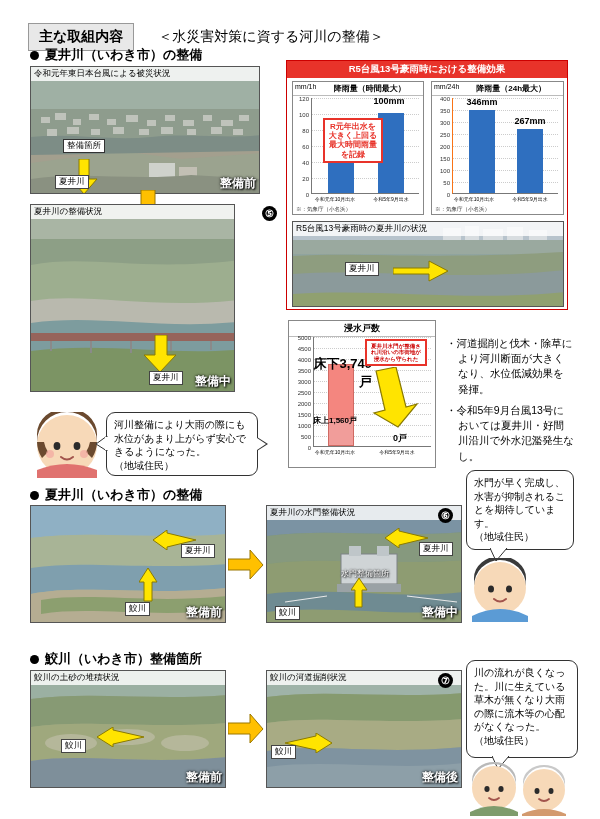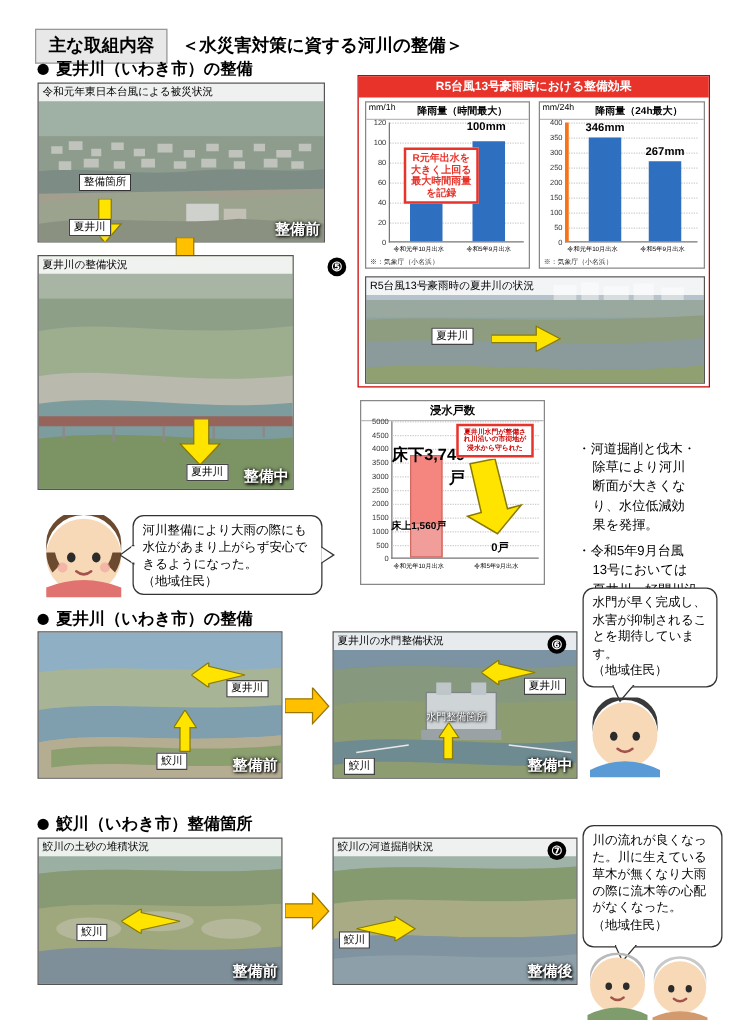--- a/index.html
+++ b/index.html
@@ -18,21 +18,21 @@
   .header {
     position:absolute; left:28px; top:22px; width:540px; height:30px;
     display:flex; align-items:center;
   }
   .header-title {
     background:#e8e8e8; border:1px solid #999;
     font-size:14px; font-weight:bold; padding:4px 10px;
     white-space:nowrap;
   }
   .header-sub {
-    font-size:14px; font-weight:bold; margin-left:11px; white-space:nowrap;
+    font-size:14px; font-weight:normal; margin-left:24px; white-space:nowrap;
   }
 
   
   .sec-head {
     position:absolute; font-size:13px; font-weight:bold;
     display:flex; align-items:center; gap:6px;
   }
   .sec-head .dot {
     width:9px; height:9px; border-radius:50%; background:#000; display:inline-block;
   }
@@ -95,21 +95,21 @@
     position:absolute; border:2px solid #e8332a; background:#fff;
     color:#e8332a; font-size:8px; font-weight:bold; line-height:1.15;
     padding:2px 3px; text-align:center;
   }
 
   
   .bullets {
     position:absolute; font-size:10.5px; line-height:1.45;
   }
   .bullets li { margin-bottom:6px; }
-  .bullets ul { margin:16px; padding-left:12px; list-style:none; }
+  .bullets ul { margin:0; padding-left:12px; list-style:none; }
   .bullets li:before { content:"・"; margin-left:-12px; }
 
   
   .bubble {
     position:absolute; border:1px solid #333; background:#fff;
     border-radius:9px; font-size:10px; line-height:1.35; padding:5px 7px;
   }
   .bubble:after {
     content:""; position:absolute; width:0; height:0;
   }
@@ -249,21 +249,21 @@
       <div class="xlab" style="left:70px; top:114px; width:56px; font-size:5px;">令和5年9月出水</div>
       <div class="src" style="left:3px; top:124px;">※：気象庁（小名浜）</div>
       <div class="callout-red" style="left:30px; top:36px; width:60px;">R元年出水を大きく上回る最大時間雨量を記録</div>
     </div>
 
     <div class="chart-box" style="position:absolute; left:144px; top:20px; width:133px; height:134px;">
       <div class="chart-head">
         <span class="unit">mm/24h</span>
         <span>降雨量（24h最大）</span>
       </div>
-      <div style="position:absolute; left:20px; top:16px; width:106px; height:96px; border-left:3px solid #f97316; border-bottom:1px solid #777;">
+      <div style="position:absolute; left:20px; top:16px; width:106px; height:96px; border-left:1px solid #f97316; border-bottom:1px solid #777;">
         <div class="gridline" style="top:0"></div>
           <div class="gridline" style="top:12px"></div>
         <div class="gridline" style="top:24px"></div>
           <div class="gridline" style="top:36px"></div>
         <div class="gridline" style="top:48px"></div>
           <div class="gridline" style="top:60px"></div>
         <div class="gridline" style="top:72px"></div>
           <div class="gridline" style="top:84px"></div>
 
         <div class="bar" style="left:16px; width:26px; height:83px; background:#2f6fbf;"></div>

